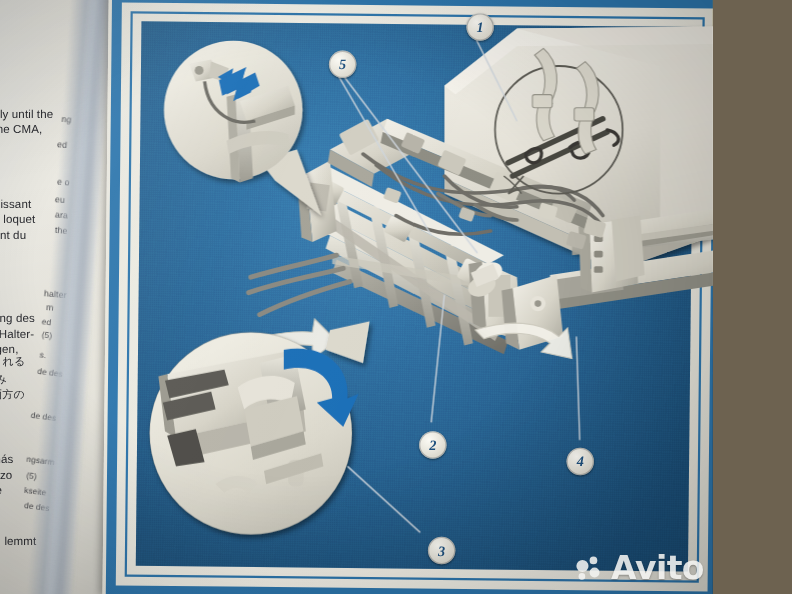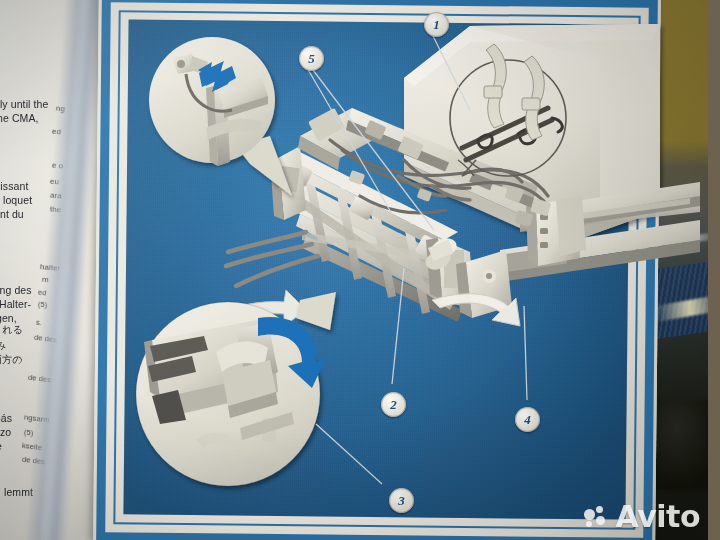--- a/index.html
+++ b/index.html
@@ -1,21 +1,21 @@
 <!DOCTYPE html>
 <html><head>
 <meta charset="utf-8">
 <style>
   html,body{margin:0;padding:0;}
   body{
     width:720px;height:540px;overflow:hidden;
     font-family:"Liberation Sans", sans-serif;
     background:#6d6250;
   }
-  #stage{position:relative;width:708px;height:540px;overflow:hidden;}
+  #stage{position:relative;width:648px;height:540px;overflow:hidden;}
 
   
   .bg-desk{
     position:absolute;inset:0;
     background:
       linear-gradient(180deg,#8d7b34 0%,#8a7830 28%,#6e6248 33%,#4e4c44 42%,#3e4040 52%,#2f3130 70%,#23241f 100%);
   }
   .bg-desk2{
     position:absolute;left:620px;top:0;width:100px;height:540px;
     background:

